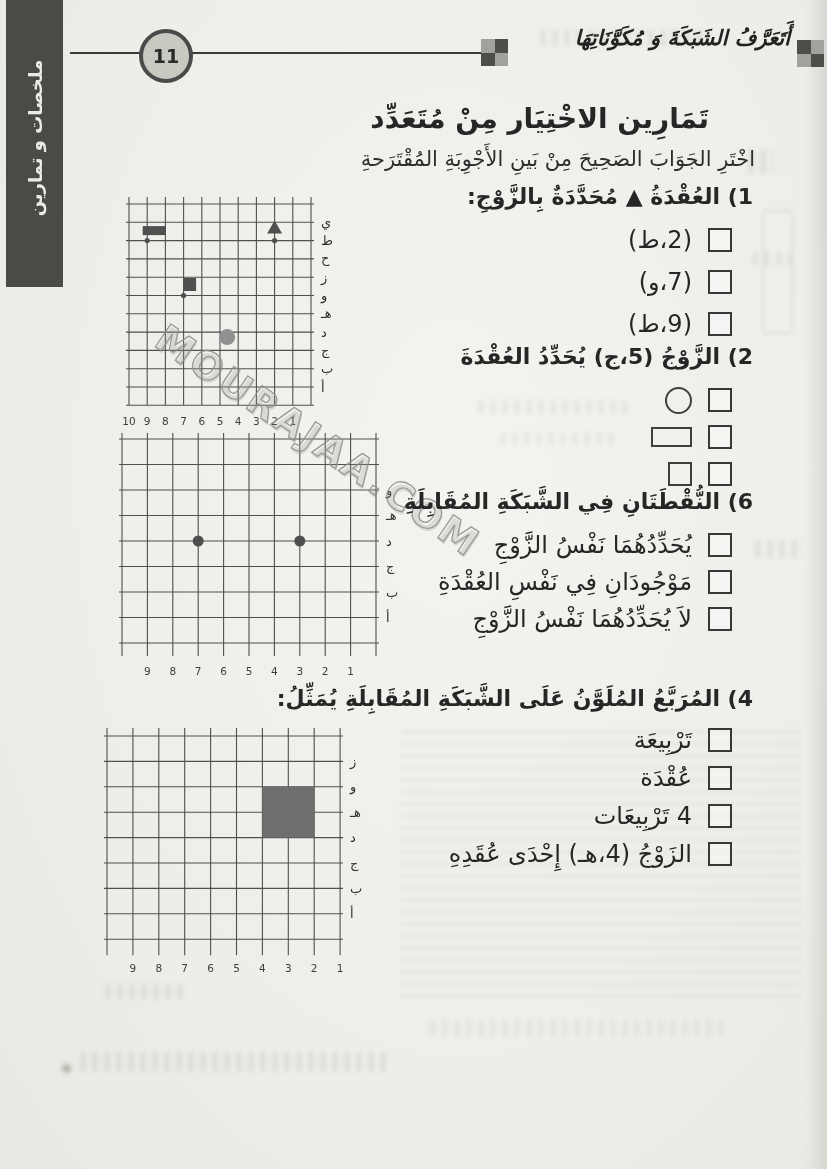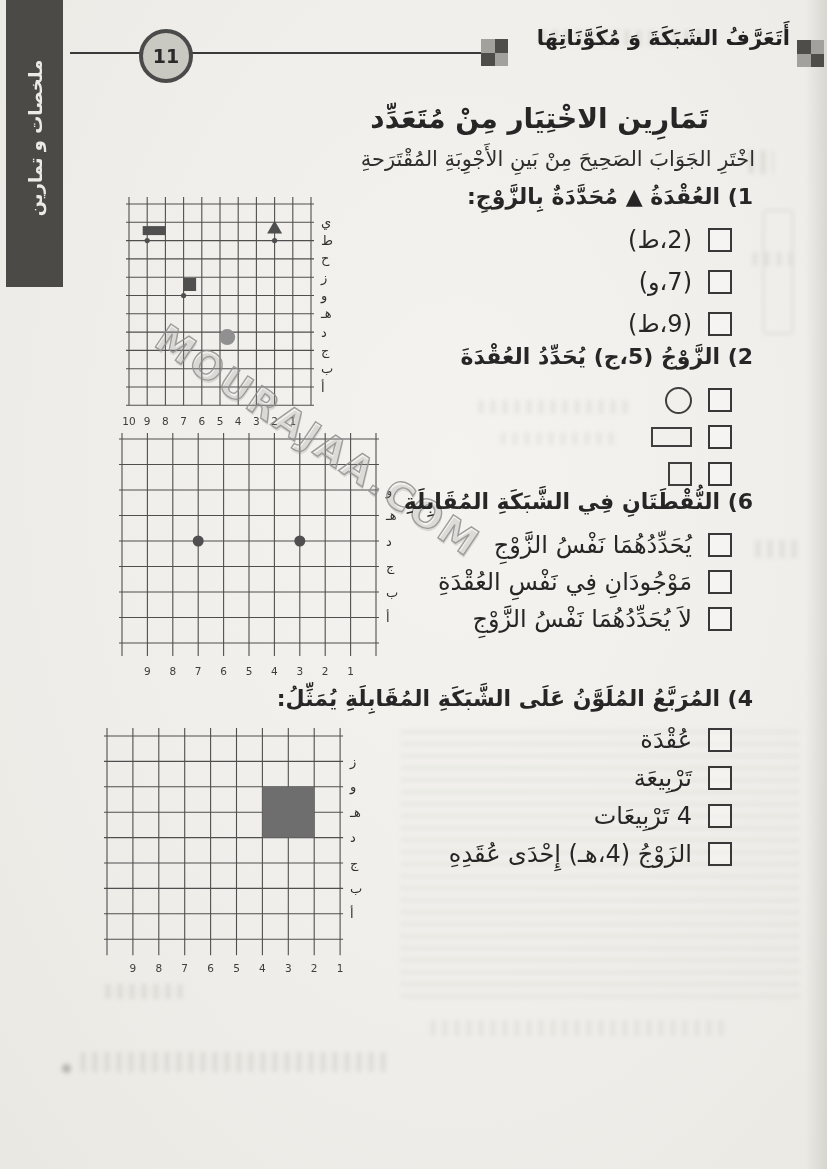--- a/index.html
+++ b/index.html
@@ -21,21 +21,21 @@
         border:4px solid var(--badge_ring,#4a4a4a);background:var(--badge_fill,#c9c9c2);
         display:flex;align-items:center;justify-content:center;z-index:5;}
   .page-circle span{font-size:19px;font-weight:bold;color:#2a2a2a;}
   .checker{position:absolute;width:27px;height:27px;display:grid;grid-template-columns:1fr 1fr;grid-template-rows:1fr 1fr;z-index:5;}
   .checker i{display:block;}
   .checker .cl{background:var(--checker_light,#a3a19c);}
   .checker .cd{background:var(--checker_dark,#4e4d4a);}
   .checker-left{left:481px;top:39px;}
   .checker-right{left:797px;top:40px;}
   .doc-title{position:absolute;right:37px;top:26px;margin:0;font-size:21px;font-weight:bold;
-        direction:rtl;white-space:nowrap;z-index:5;color:#222;}
+        direction:rtl;white-space:nowrap;z-index:5;color:#222;font-style:italic;}
   
   .intro-title{position:absolute;right:118px;top:102px;font-size:28px;font-weight:bold;direction:rtl;white-space:nowrap;z-index:4;}
   .intro-instruction{position:absolute;right:72px;top:147px;font-size:21px;direction:rtl;white-space:nowrap;z-index:4;color:#2e2e2e;}
   
   .q-head{position:absolute;right:74px;font-size:22px;font-weight:bold;direction:rtl;white-space:nowrap;z-index:4;}
   .q1-head{top:184px;}
   .q2-head{top:344px;}
   .q3-head{top:489px;}
   .q4-head{top:686px;text-align:right;}
   .opts{position:absolute;right:95px;display:flex;flex-direction:column;direction:rtl;z-index:4;}
@@ -291,28 +291,28 @@
     <div class="opt-row">
       <span class="checkbox"></span>
       <span class="opt-text">لاَ يُحَدِّدُهُمَا نَفْسُ الزَّوْجِ</span>
     </div>
   </div>
 
   <div class="q-head q4-head">4) المُرَبَّعُ المُلَوَّنُ عَلَى الشَّبَكَةِ المُقَابِلَةِ يُمَثِّلُ:</div>
   <div class="opts q4-opts">
     <div class="opt-row">
       <span class="checkbox"></span>
+      <span class="opt-text">تَرْبِيعَة</span>
+    </div>
+    <div class="opt-row">
+      <span class="checkbox"></span>
       <span class="opt-text">عُقْدَة</span>
     </div>
     <div class="opt-row">
       <span class="checkbox"></span>
-      <span class="opt-text">تَرْبِيعَة</span>
-    </div>
-    <div class="opt-row">
-      <span class="checkbox"></span>
       <span class="opt-text">4 تَرْبِيعَات</span>
     </div>
     <div class="opt-row">
       <span class="checkbox"></span>
       <span class="opt-text">الزَوْجُ (4،هـ) إِحْدَى عُقَدِهِ</span>
     </div>
   </div>
 
 </div>
 

